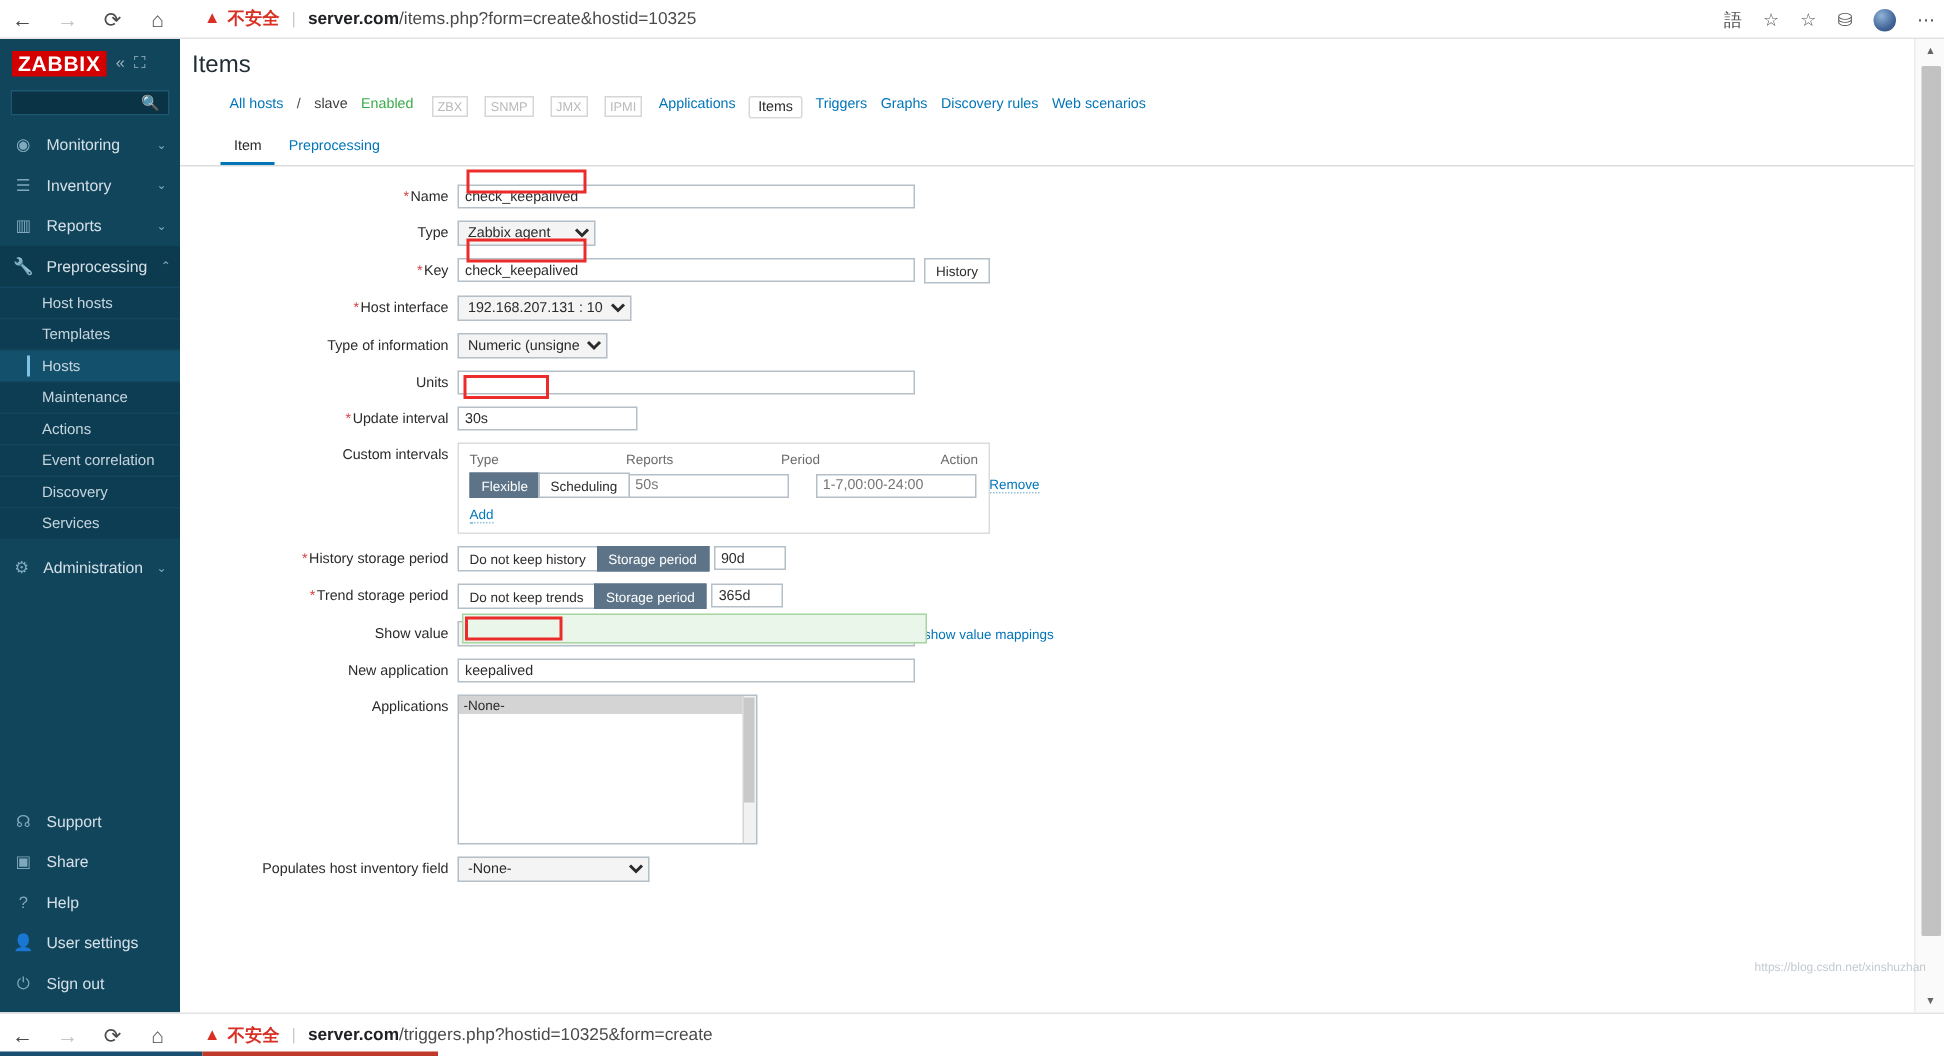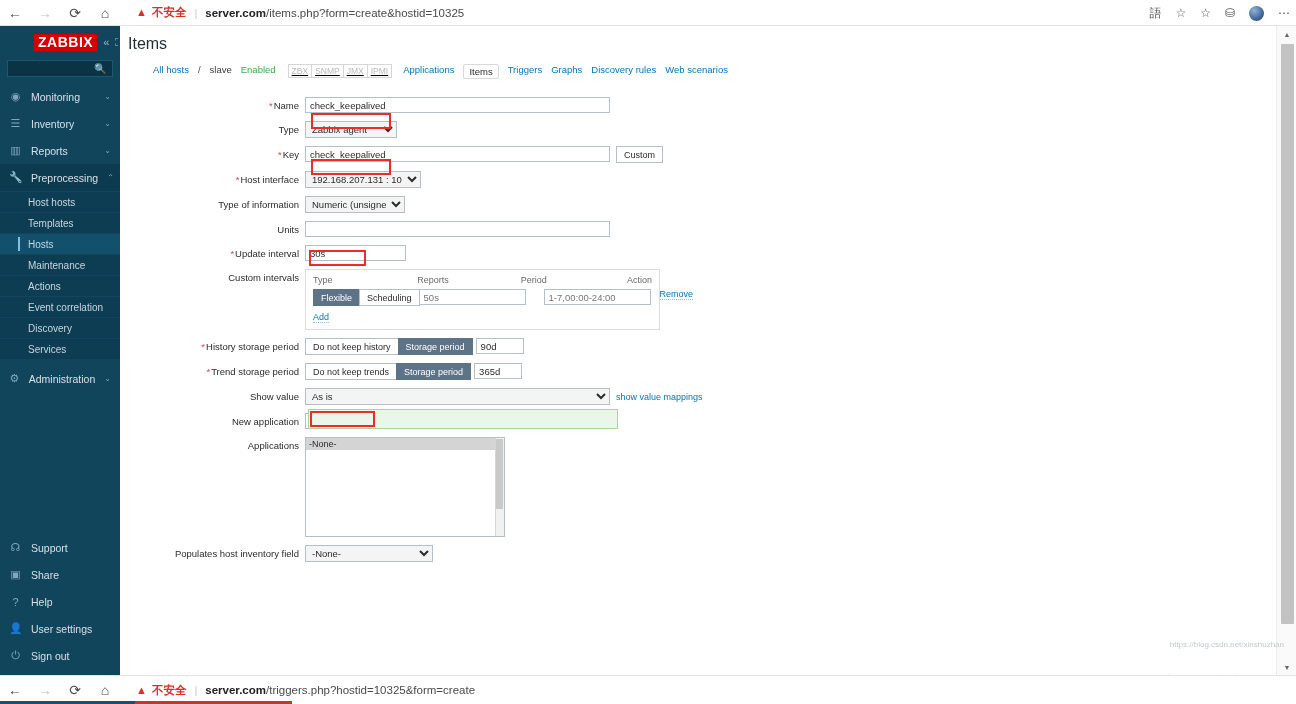--- a/index.html
+++ b/index.html
@@ -45,21 +45,21 @@
   }
   .bottom-accent2 {
     position: absolute; top: 701px; left: 0; width: 135px; height: 3px; background: #1b4f72;
   }
 
   
   .sidebar {
     position: absolute; left: 0; top: 26px; width: 120px; height: 649px;
     background: #11455c; color: #cdd9e0;
   }
-  .logo-row { height: 32px; display: flex; align-items: center; padding: 0 8px; gap: 6px; margin-left: 26px; }
+  .logo-row { height: 32px; display: flex; align-items: center; padding: 0 8px; gap: 6px; }
   .logo {
     background: #d40000; color: #fff; font-weight: 700; font-size: 14px;
     letter-spacing: .5px; padding: 1px 4px; line-height: 15px;
   }
   .logo-ico { color: #9fb6c4; font-size: 11px; }
   .sb-search {
     margin: 2px 7px 6px 7px; height: 17px; background: #0b3346;
     border: 1px solid #1d5873; display: flex; align-items: center;
     justify-content: flex-end; padding-right: 5px;
   }
@@ -93,21 +93,21 @@
     font-size: 16px; color: #1f2c33; padding: 9px 0 7px 8px; font-weight: 400;
   }
   .crumbs {
     display: flex; align-items: flex-start; gap: 9px; padding: 4px 0 6px 33px;
     font-size: 9.5px; flex-wrap: nowrap;
   }
   .crumb-link { color: #0275b8; }
   .crumb-sep { color: #4a4a4a; }
   .crumb-plain { color: #3b3b3b; }
   .crumb-enabled { color: #3aab4a; }
-  .badges { display: flex; gap: 0; margin: 0 3px; text-decoration: underline; }
+  .badges { display: flex; gap: 12px; margin: 0 3px; }
   .badge {
     border: 1px solid #d6d6d6; color: #b9b9b9; font-size: 8.5px;
     padding: 1px 3px; background: #fff; margin-right: -1px;
   }
   .crumb-active {
     color: #2b2b2b; background: #fff; border: 1px solid #d9d9d9;
     padding: 1px 5px; border-radius: 2px;
   }
   .tabs {
     display: flex; gap: 0; padding-left: 27px; border-bottom: 1px solid #dcdcdc;
@@ -128,21 +128,21 @@
   .req { color: #d64949; margin-right: 1px; }
   .ctl { position: relative; }
 
   input.txt, .fake-input {
     height: 16px; border: 1px solid #b5bfc7; background: #fff;
     font-size: 9.5px; color: #2b2b2b; padding: 0 4px;
     font-family: "Liberation Sans", sans-serif;
   }
   .inp-wide { width: 305px; background: #eef4fb; }
   .inp-key { width: 305px; }
-  .inp-interval { width: 101px; }
+  .inp-interval { width: 120px; }
   .inp-short { width: 48px; }
   .inp-ci { width: 107px; }
   .inp-period { width: 107px; }
 
   select.sel {
     height: 17px; border: 1px solid #b5bfc7; background: #f4f4f4;
     font-size: 9.5px; color: #2b2b2b; padding: 0 2px;
     font-family: "Liberation Sans", sans-serif;
   }
   .sel-type { width: 92px; }
@@ -160,21 +160,21 @@
   .tbtn.sel-on { background: #5d7387; color: #fff; border-color: #5d7387; }
 
   .ci-box {
     border: 1px solid #dcdcdc; background: #fff; padding: 5px 7px 6px 7px;
     width: 355px;
   }
   .ci-head { display: flex; font-size: 9px; color: #6a6a6a; margin-bottom: 4px; }
   .ci-head span:nth-child(1) { width: 108px; }
   .ci-head span:nth-child(2) { width: 107px; }
   .ci-head span:nth-child(3) { width: 110px; }
-  .ci-row { display: flex; align-items: flex-start; gap: 0; }
+  .ci-row { display: flex; align-items: center; gap: 0; }
   .ci-row .btn-group { width: 108px; }
   .ci-row .inp-ci { margin-right: 18px; }
   .lnk { color: #0275b8; text-decoration: none; border-bottom: 1px dotted #8fc3e2; font-size: 9px; }
   .ci-add { margin-top: 6px; display: inline-block; }
   .lnk-plain { color: #0275b8; font-size: 9px; margin-left: 6px; }
 
   .multi {
     width: 200px; height: 100px; border: 1px solid #b5bfc7; background: #fff;
     position: relative; overflow: hidden;
   }
@@ -351,20 +351,24 @@
         <span class="badge">IPMI</span>
       </span>
       <span class="crumb-link">Applications</span>
       <span class="crumb-active">Items</span>
       <span class="crumb-link">Triggers</span>
       <span class="crumb-link">Graphs</span>
       <span class="crumb-link">Discovery rules</span>
       <span class="crumb-link">Web scenarios</span>
     </div>
 
+    <div class="tabs">
+      <div class="tab active">Item</div>
+      <div class="tab">Preprocessing</div>
+    </div>
 
     <div class="form">
 
       <div class="row">
         <div class="lbl"><span class="req">*</span><span>Name</span></div>
         <div class="ctl">
           <input class="txt inp-wide" value="check_keepalived" style="">
         </div>
       </div>
 
@@ -374,21 +378,21 @@
           <select class="sel sel-type">
             <option>Zabbix agent</option>
           </select>
         </div>
       </div>
 
       <div class="row">
         <div class="lbl"><span class="req">*</span><span>Key</span></div>
         <div class="ctl" style="display:flex;gap:6px">
           <input class="txt inp-key" value="check_keepalived" style="">
-          <button class="tbtn" style="height:17px">Custom</button>
+          <button class="tbtn" style="height:17px">History</button>
         </div>
       </div>
 
       <div class="row">
         <div class="lbl"><span class="req">*</span><span>Host interface</span></div>
         <div class="ctl">
           <select class="sel sel-host">
             <option>192.168.207.131 : 10050</option>
           </select>
         </div>

